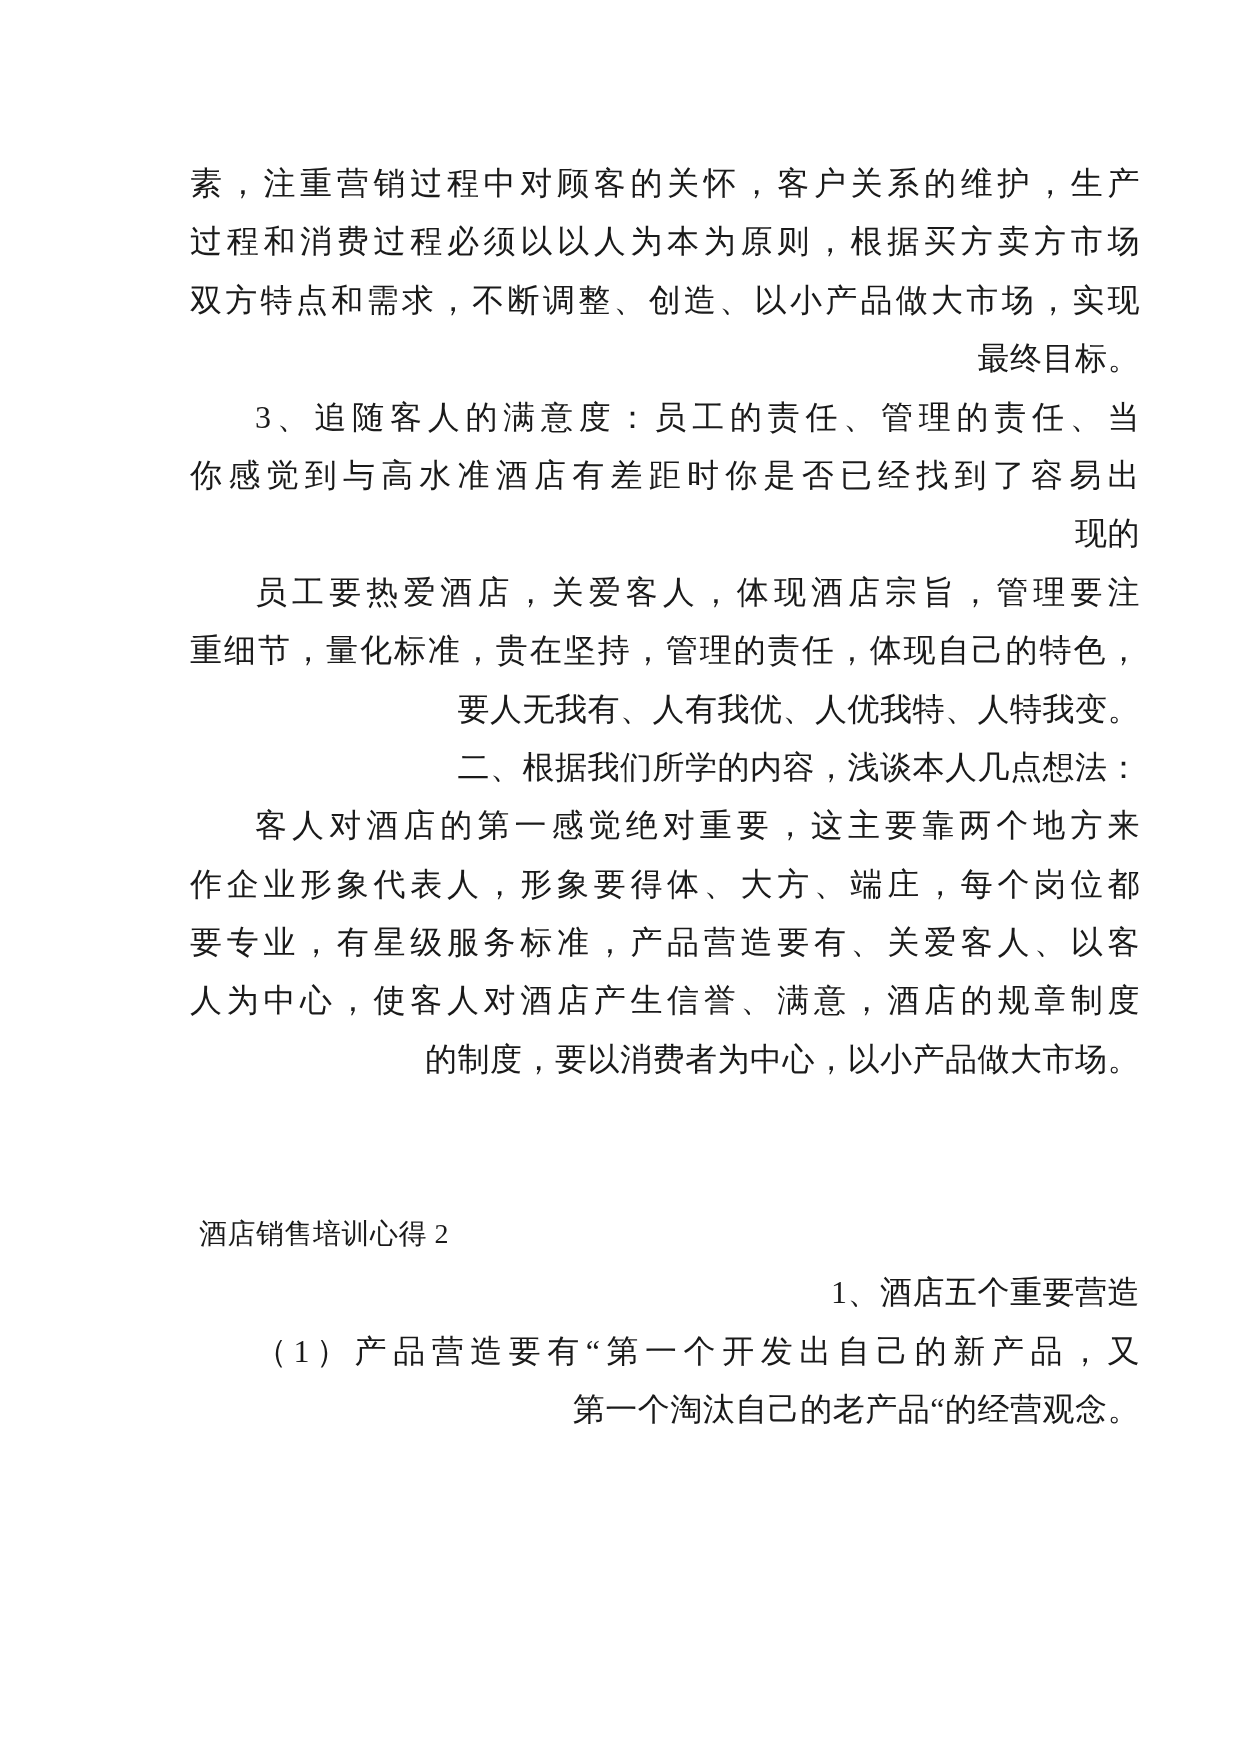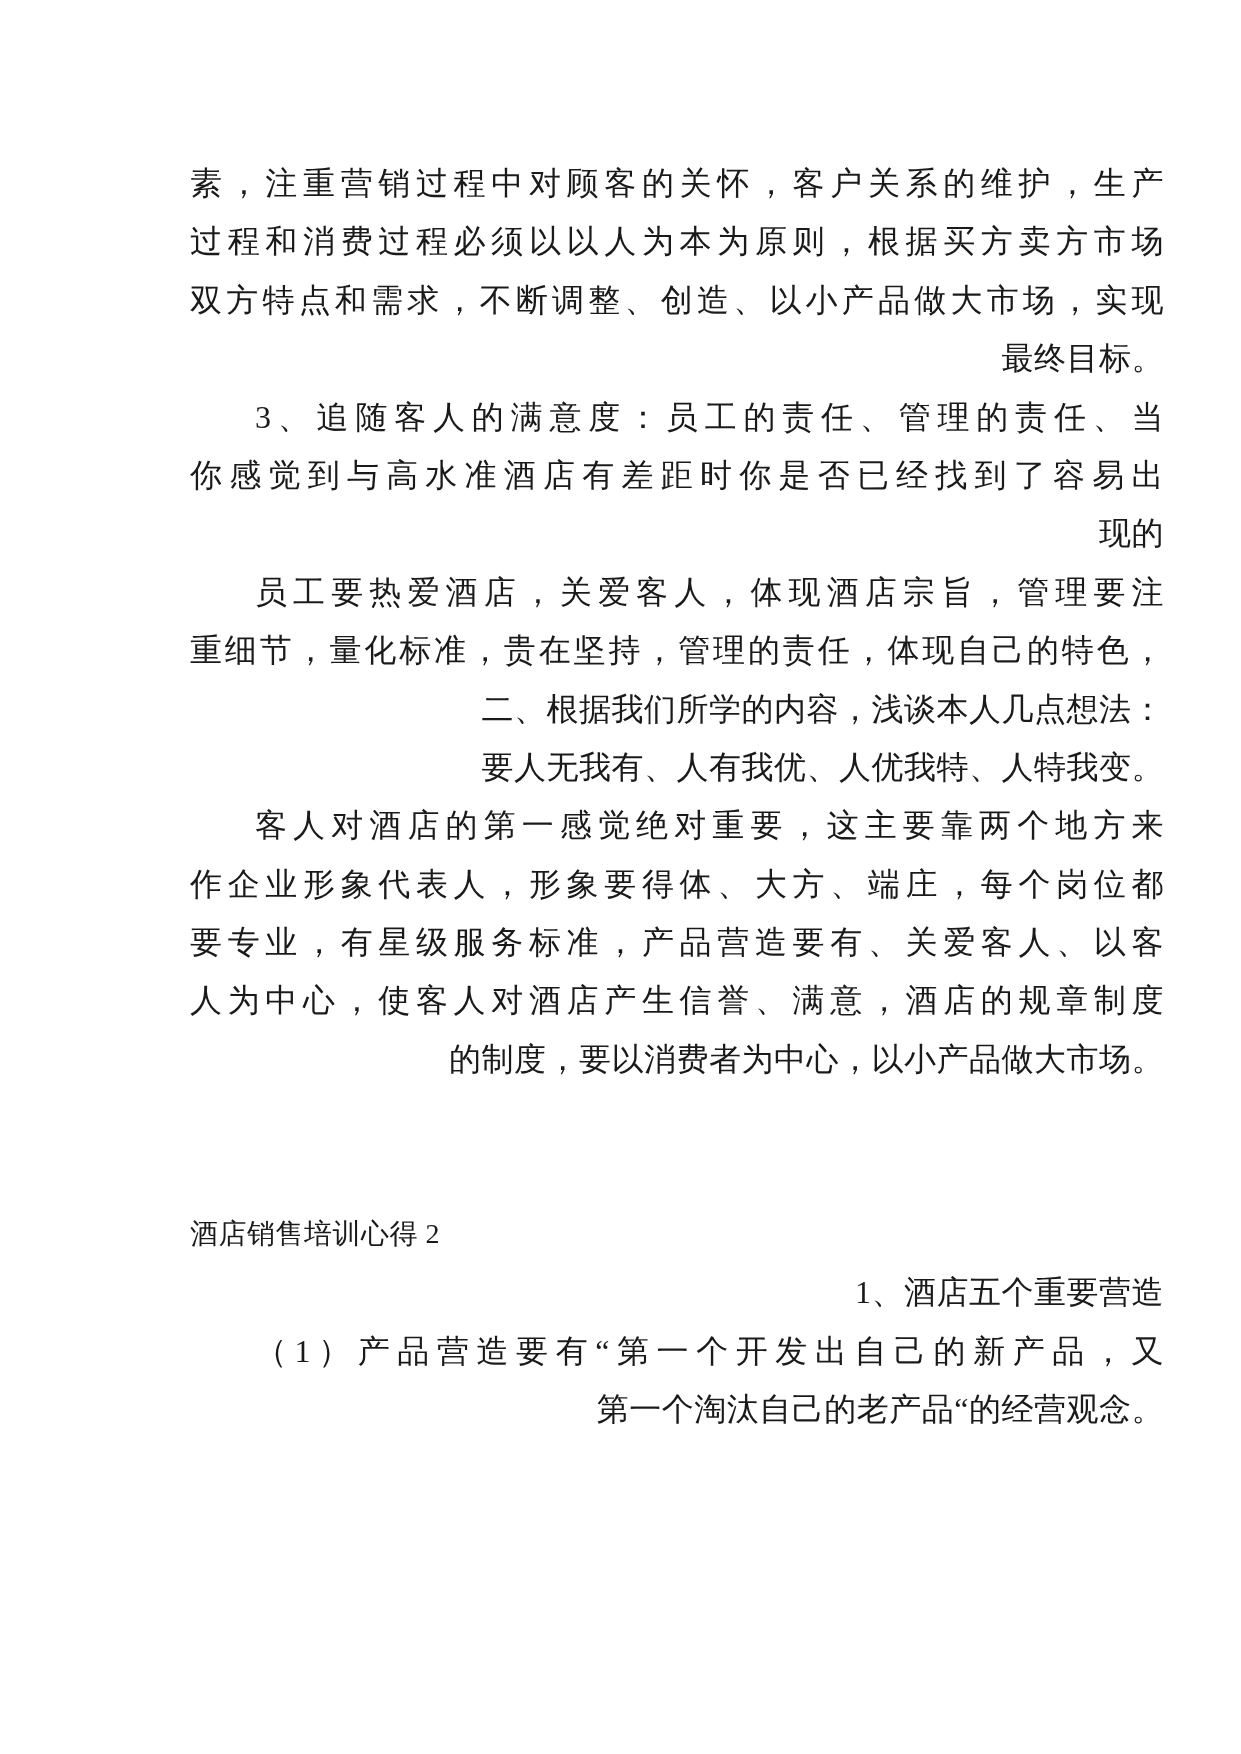--- a/index.html
+++ b/index.html
@@ -6,21 +6,21 @@
     margin: 0;
     padding: 0;
     background: #ffffff;
   }
   .page {
     position: relative;
     width: 1241px;
     height: 1754px;
     background: #ffffff;
     box-sizing: border-box;
-    padding: 154px 77px 0 190px;
+    padding: 154px 101px 0 190px;
     font-family: "Liberation Serif", "DejaVu Serif", serif;
     color: #1a1a1a;
     overflow: hidden;
   }
   .line {
     font-size: 32px;
     line-height: 58.4px;
     height: 58.4px;
     letter-spacing: 0.5px;
     white-space: normal;
@@ -34,37 +34,38 @@
     text-indent: 65px;
   }
   .spacer {
     height: 58.4px;
   }
   .heading {
     font-size: 28px;
     line-height: 58.4px;
     height: 58.4px;
     letter-spacing: 0.5px;
+    margin-left: 9px;
   }
 </style>
 </head>
 <body>
 
 <main class="page">
   <div class="line stretch">素，注重营销过程中对顾客的关怀，客户关系的维护，生产</div>
   <div class="line stretch">过程和消费过程必须以以人为本为原则，根据买方卖方市场</div>
   <div class="line stretch">双方特点和需求，不断调整、创造、以小产品做大市场，实现</div>
   <div class="line">最终目标。</div>
   <div class="line stretch indent">3、追随客人的满意度：员工的责任、管理的责任、当</div>
   <div class="line stretch">你感觉到与高水准酒店有差距时你是否已经找到了容易出</div>
   <div class="line">现的</div>
   <div class="line stretch indent">员工要热爱酒店，关爱客人，体现酒店宗旨，管理要注</div>
   <div class="line stretch">重细节，量化标准，贵在坚持，管理的责任，体现自己的特色，</div>
+  <div class="line">要人无我有、人有我优、人优我特、人特我变。</div>
   <div class="line indent">二、根据我们所学的内容，浅谈本人几点想法：</div>
-  <div class="line">要人无我有、人有我优、人优我特、人特我变。</div>
   <div class="line stretch indent">客人对酒店的第一感觉绝对重要，这主要靠两个地方来</div>
   <div class="line stretch">作企业形象代表人，形象要得体、大方、端庄，每个岗位都</div>
   <div class="line stretch">要专业，有星级服务标准，产品营造要有、关爱客人、以客</div>
   <div class="line stretch">人为中心，使客人对酒店产生信誉、满意，酒店的规章制度</div>
   <div class="line">的制度，要以消费者为中心，以小产品做大市场。</div>
 
   <div class="spacer"></div>
   <div class="spacer"></div>
 
   <div class="heading">酒店销售培训心得 2</div>

